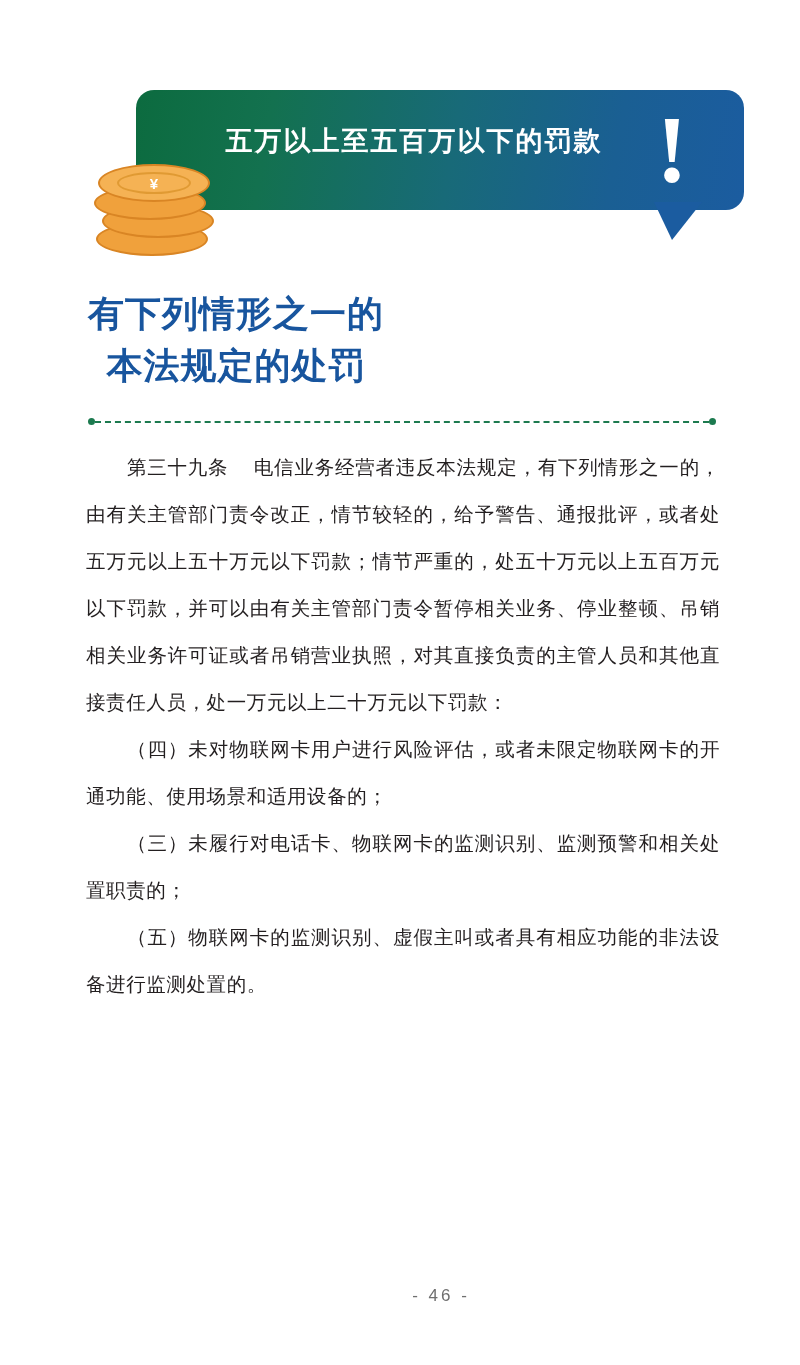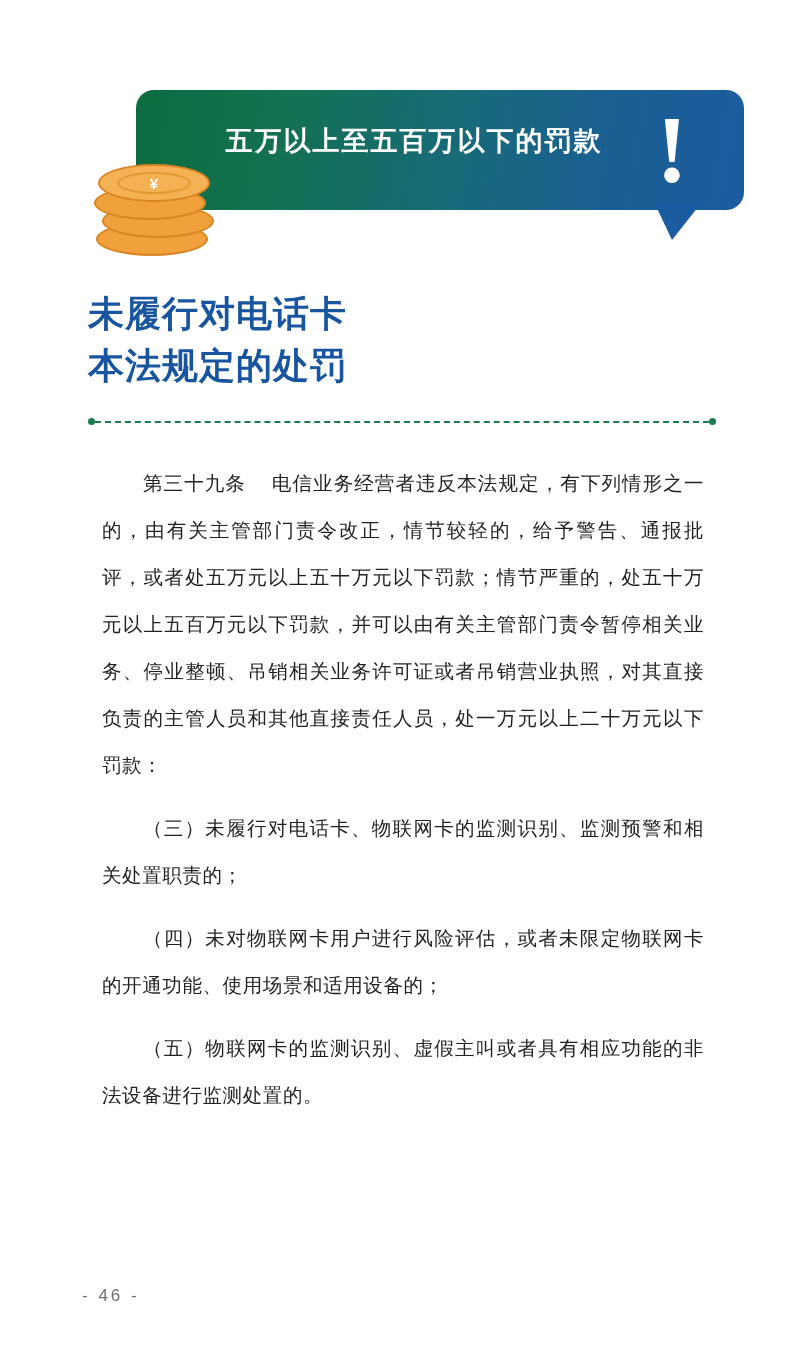--- a/index.html
+++ b/index.html
@@ -162,35 +162,35 @@
     left: 86px;
     top: 444px;
     width: 634px;
     color: #231f20;
     font-size: 19.5px;
     line-height: 47px;
     letter-spacing: 0.6px;
     text-align: justify;
   }
   .body-text p {
-    margin: 16px;
+    margin: 0;
     text-indent: 2.1em;
   }
   .body-text p.hang {
     text-indent: 2.1em;
   }
   .gap { display: inline-block; width: 1.3em; }
 
   
   .page-number {
     position: absolute;
     left: 0;
     top: 1286px;
     width: 800px;
-    text-align: left;
+    text-align: center;
     padding-left: 82px;
     box-sizing: border-box;
     color: #6f6f6f;
     font-size: 17px;
     letter-spacing: 3px;
   }
 </style>
 </head>
 <body>
 
@@ -205,30 +205,30 @@
     <div class="coin c2"></div>
     <div class="coin c3"></div>
     <div class="coin top">
       <div class="coin-inner"></div>
       <div class="coin-mark">¥</div>
     </div>
   </div>
 </div>
 
 <div class="headline">
-  <span class="l1">未履行对电话卡</span>
+  <span class="l1">有下列情形之一的</span>
   <span class="l2">本法规定的处罚</span>
 </div>
 
 <div class="divider">
   <div class="dot left"></div>
   <div class="line"></div>
   <div class="dot right"></div>
 </div>
 
 <div class="body-text">
   <p><span>第三十九条</span><span class="gap"></span><span>电信业务经营者违反本法规定，有下列情形之一的，由有关主管部门责令改正，情节较轻的，给予警告、通报批评，或者处五万元以上五十万元以下罚款；情节严重的，处五十万元以上五百万元以下罚款，并可以由有关主管部门责令暂停相关业务、停业整顿、吊销相关业务许可证或者吊销营业执照，对其直接负责的主管人员和其他直接责任人员，处一万元以上二十万元以下罚款：</span></p>
+  <p class="hang">（四）未对物联网卡用户进行风险评估，或者未限定物联网卡的开通功能、使用场景和适用设备的；</p>
   <p class="hang">（三）未履行对电话卡、物联网卡的监测识别、监测预警和相关处置职责的；</p>
-  <p class="hang">（四）未对物联网卡用户进行风险评估，或者未限定物联网卡的开通功能、使用场景和适用设备的；</p>
   <p class="hang">（五）物联网卡的监测识别、虚假主叫或者具有相应功能的非法设备进行监测处置的。</p>
 </div>
 
 <div class="page-number">- 46 -</div>
 
 </body></html>

